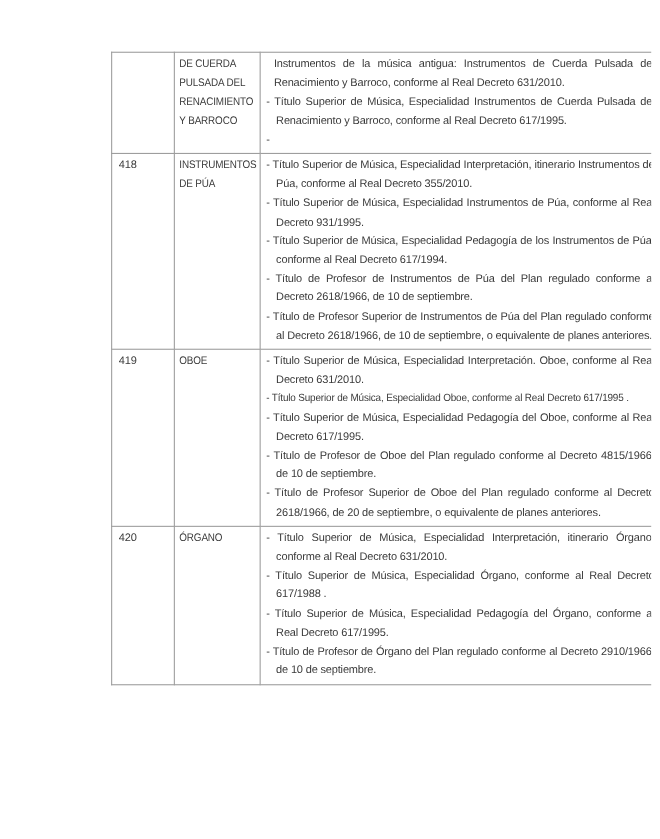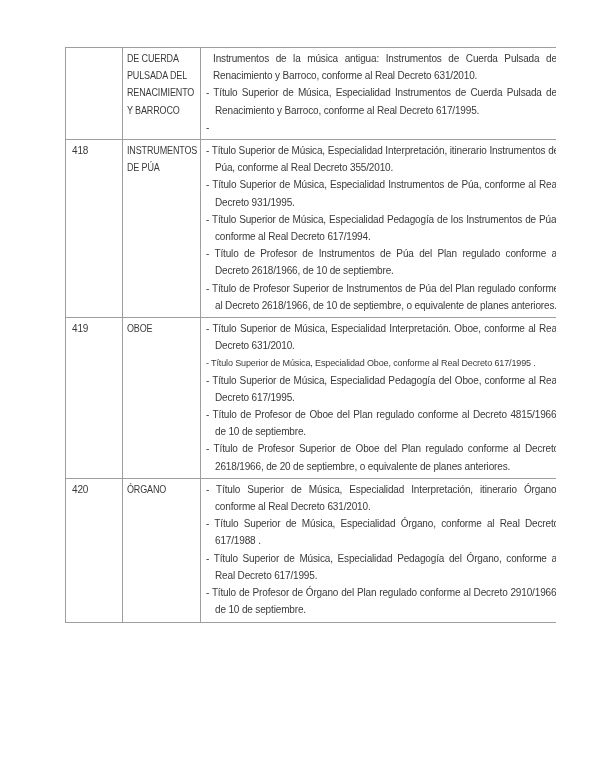--- a/index.html
+++ b/index.html
@@ -7,21 +7,21 @@
     --text-color:#3a3a3a;
     --page-bg:#ffffff;
   }
   html,body{margin:0;padding:0;}
   body{
     width:600px;height:763px;background:var(--page-bg);
     font-family:"Liberation Sans",sans-serif;
     -webkit-font-smoothing:antialiased;
   }
   .page{
-    position:relative;width:556px;height:763px;background:var(--page-bg);overflow:hidden;
+    position:relative;width:556px;height:763px;background:var(--page-bg);overflow:hidden;margin-left:36px;
   }
   table.doc-table{
     position:absolute;left:65px;top:47px;width:512px;
     border-collapse:collapse;table-layout:fixed;
     color:var(--text-color);
   }
   col.c1{width:57px}
   col.c2{width:78px}
   col.c3{width:377px}
   td{

